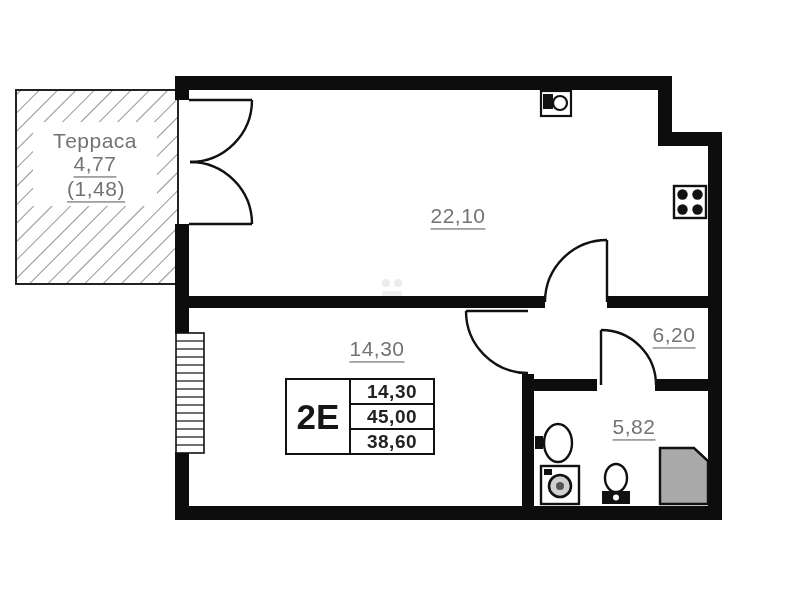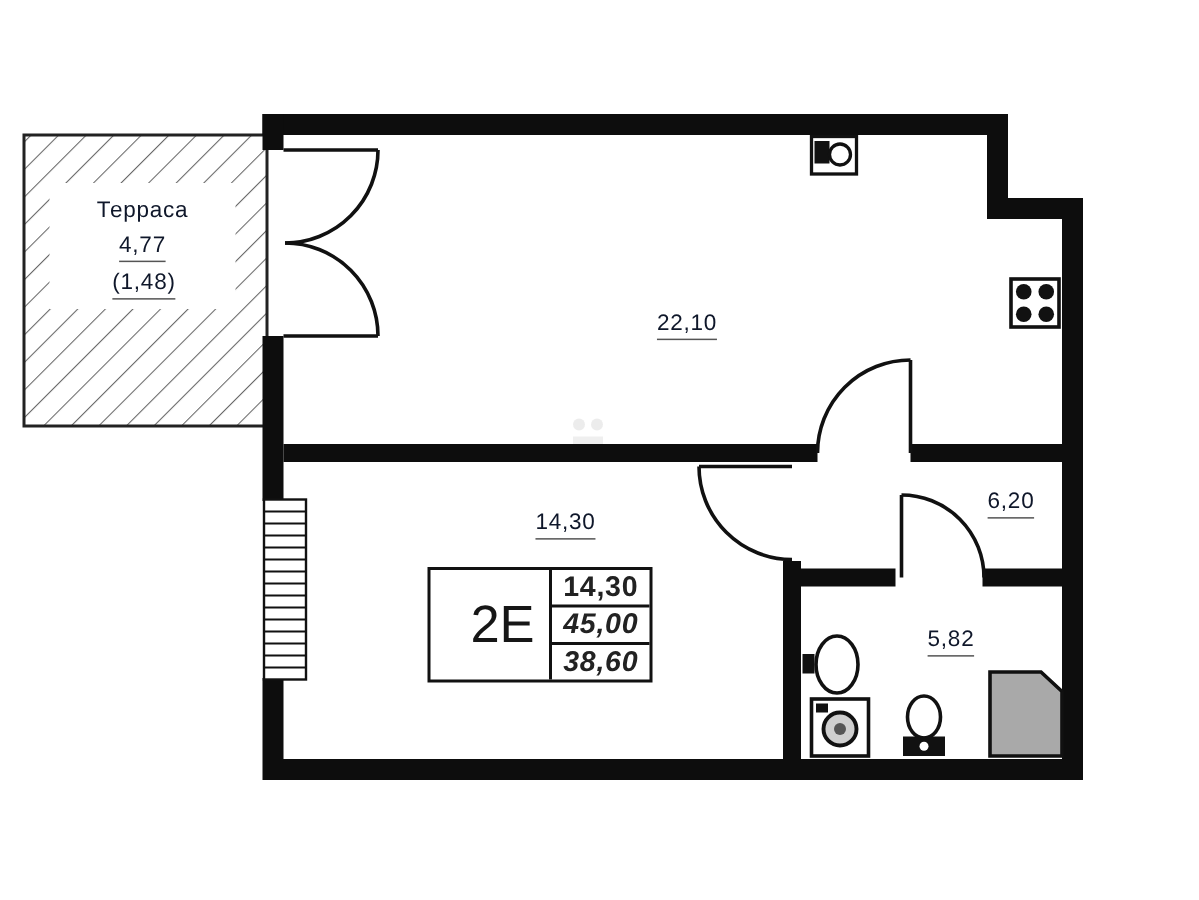--- a/index.html
+++ b/index.html
@@ -7,49 +7,48 @@
     position:relative;
     width:799px;height:600px;
     background:#ffffff;
     font-family:"Liberation Sans", sans-serif;
     overflow:hidden;
   }
   .canvas svg{position:absolute;left:0;top:0;}
   .lbl{
     position:absolute;
     transform:translate(-50%,-50%);
-    font-size:15px;
+    font-size:21px;
     font-weight:500;
-    color:#0f172a;
+    color:#737373;
     white-space:nowrap;
     letter-spacing:.5px;
     line-height:1.1;
   }
   .u{border-bottom:1.6px solid #555;padding-bottom:1px;}
   .stamp{
     position:absolute;
     left:285px;top:378px;width:150px;height:77px;
     border:2.5px solid #111;
     background:#fff;
     display:flex;
     box-sizing:border-box;
   }
   .stamp-type{
     width:62px;
     display:flex;align-items:center;justify-content:center;
-    font-size:35px;font-weight:400;color:#161616;
+    font-size:35px;font-weight:700;color:#161616;
     border-right:2.5px solid #111;
-    padding-left:17px;
   }
   .stamp-col{flex:1;display:flex;flex-direction:column;}
   .stamp-row{
     flex:1;display:flex;align-items:center;justify-content:center;
     font-size:19px;font-weight:600;color:#222;letter-spacing:.5px;
   }
-  .stamp-row + .stamp-row{border-top:2px solid #111;font-style:italic;}
+  .stamp-row + .stamp-row{border-top:2px solid #111;}
 </style>
 </head>
 <body>
 
 <div class="canvas">
 
   <svg width="799" height="600" viewBox="0 0 799 600">
     <defs>
       <pattern id="hatch" width="13" height="13" patternUnits="userSpaceOnUse" patternTransform="rotate(45)">
         <rect width="13" height="13" fill="#ffffff"></rect>

